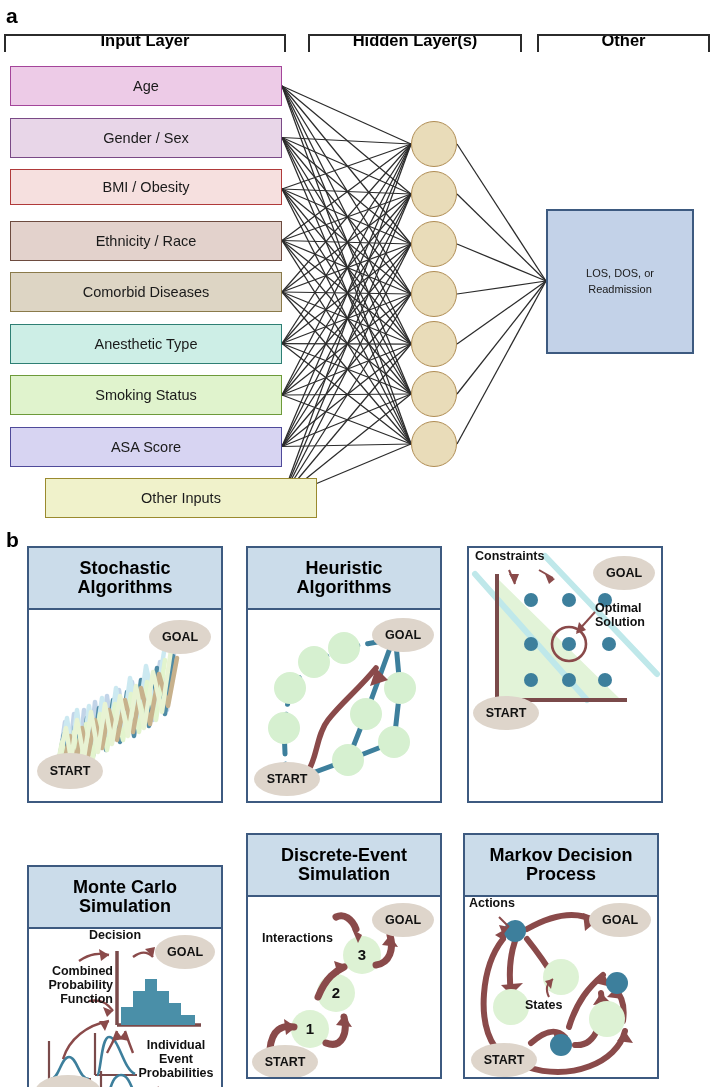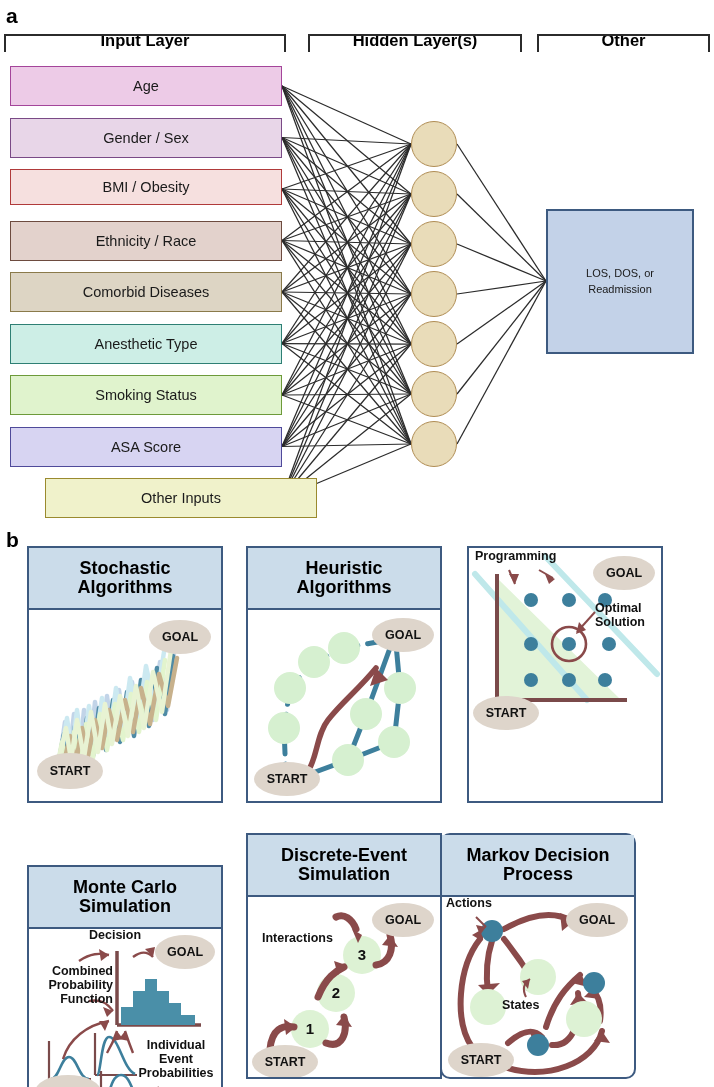--- a/index.html
+++ b/index.html
@@ -266,21 +266,21 @@
         <circle cx="100" cy="96" r="17" fill="none" stroke="#8a4a4a" stroke-width="2.6"></circle>
         <g stroke="#8a4a4a" stroke-width="2" fill="none">
           <path d="M40,22 L46,36"></path>
           <path d="M70,22 L84,30"></path>
           <path d="M126,64 L108,84"></path>
         </g>
         <path d="M46,36 L40,26 L50,26 Z" fill="#8a4a4a"></path>
         <path d="M86,31 L76,26 L80,36 Z" fill="#8a4a4a"></path>
         <path d="M107,86 L110,74 L117,82 Z" fill="#8a4a4a"></path>
       </svg>
-      <div class="anno" style="left:6px;top:2px;">Programming</div>
+      <div class="anno" style="left:6px;top:2px;">Constraints</div>
       <div class="anno" style="left:126px;top:54px;width:66px;">
         <div>Optimal</div>
         <div>Solution</div>
       </div>
       <div class="chip" style="left:4px;top:148px;width:66px;height:34px;">START</div>
       <div class="chip goal" style="left:124px;top:8px;width:62px;height:34px;">GOAL</div>
     </div>
   </div>
 
   <div class="pbox" style="left:27px;top:833px;width:196px;height:246px;margin-top:32px;">
@@ -378,21 +378,21 @@
           <text x="88" y="97">2</text>
           <text x="114" y="59">3</text>
         </g>
       </svg>
       <div class="anno" style="left:14px;top:4px;margin-top:31px;">Interactions</div>
       <div class="chip" style="left:4px;top:148px;width:66px;height:34px;">START</div>
       <div class="chip goal" style="left:124px;top:6px;width:62px;height:34px;">GOAL</div>
     </div>
   </div>
 
-  <div class="pbox" style="left:440px;top:833px;width:196px;height:246px;border-radius:10px;">
+  <div class="pbox" style="left:463px;top:833px;width:196px;height:246px;">
     <div class="phead">
       <div>
         <div>Markov Decision</div>
         <div>Process</div>
       </div>
     </div>
     <div class="pbody">
       <svg width="192" height="180" viewBox="0 0 192 180">
         <g stroke="#8a4a4a" stroke-width="6" fill="none" stroke-linecap="round">
           <path d="M62,32 C94,14 116,16 130,24"></path>

